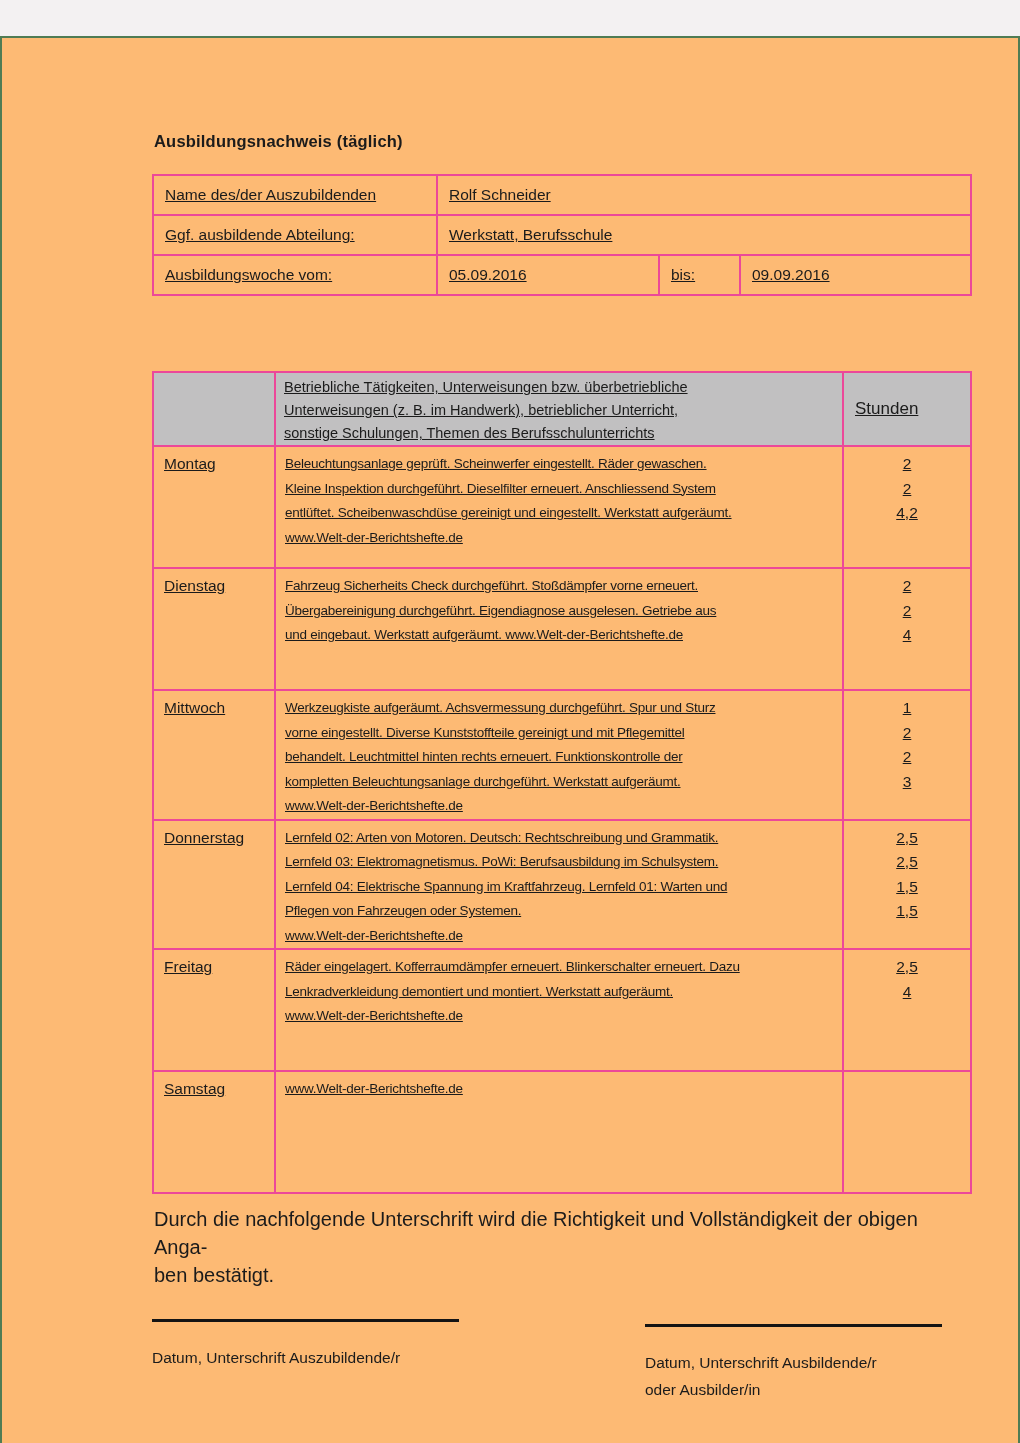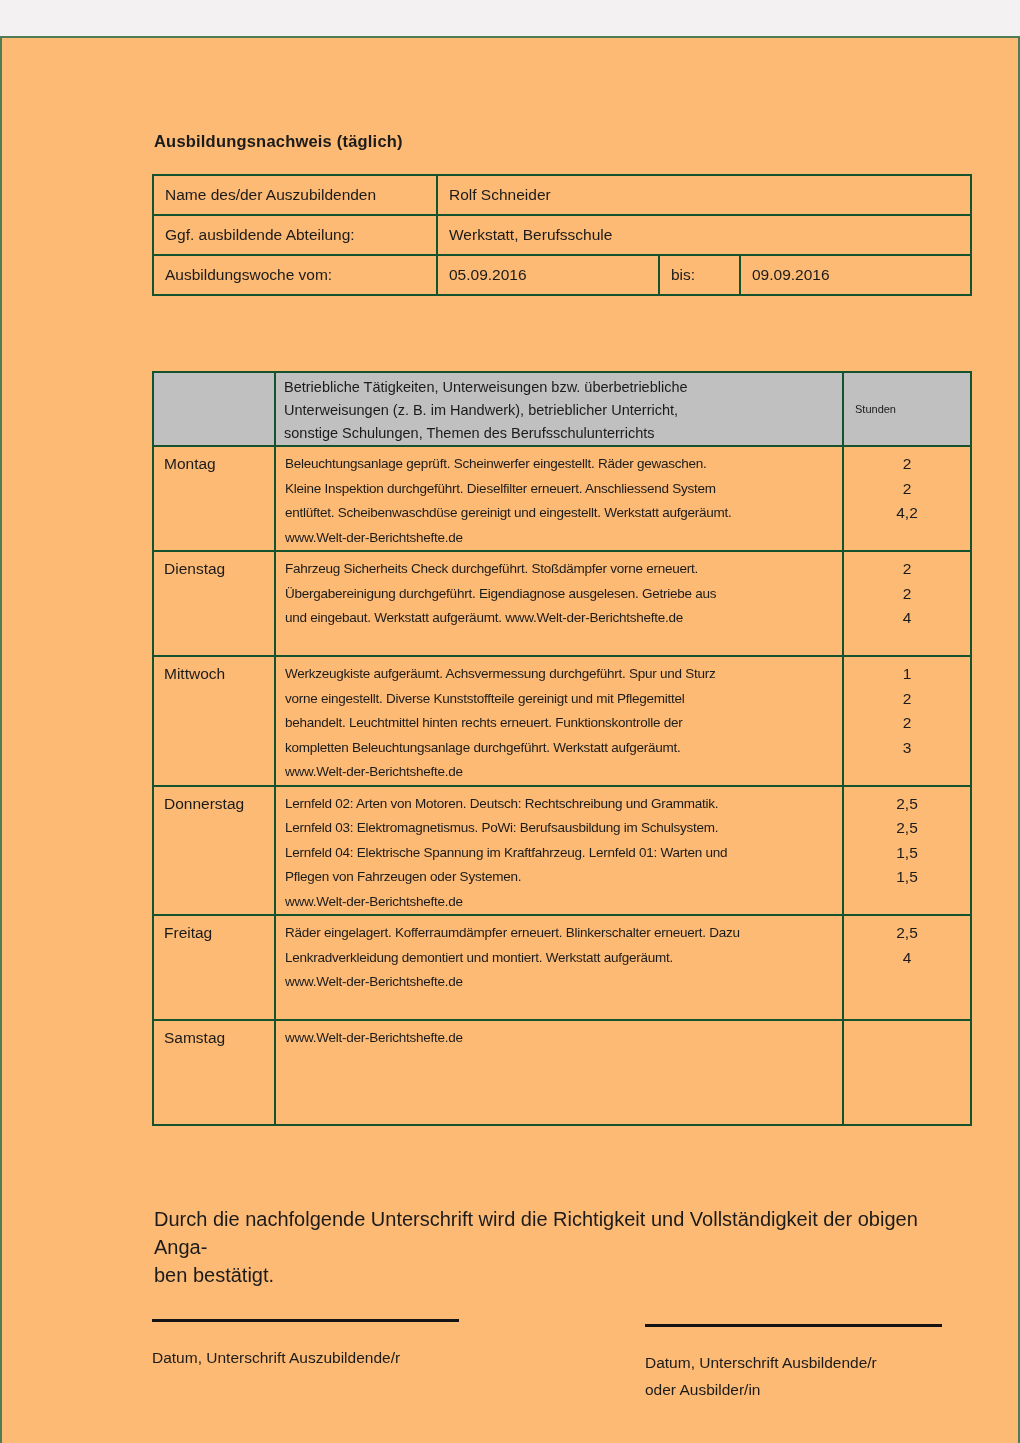--- a/index.html
+++ b/index.html
@@ -23,21 +23,21 @@
   }
   .page-title {
     position: absolute;
     left: 152px;
     top: 94px;
     font-size: 16.5px;
     font-weight: bold;
     letter-spacing: 0.2px;
   }
   table { border-collapse: collapse; table-layout: fixed; }
-  td { border: 2px solid #14532d; vertical-align: top; }
+  td { border: 2px solid #ec4899; vertical-align: top; text-decoration: underline; }
 
   
   .info-table {
     position: absolute;
     left: 150px;
     top: 136px;
     width: 818px;
   }
   .info-table td {
     height: 40px;
@@ -57,21 +57,21 @@
     background: #c1c0c1;
     height: 72px;
   }
   .week-table td.act-head {
     font-size: 14.5px;
     line-height: 23px;
     padding: 3px 8px 0 8px;
     white-space: pre-line;
   }
   .week-table td.hrs-head {
-    font-size: 11px;
+    font-size: 17px;
     vertical-align: middle;
     padding-left: 11px;
   }
   .week-table td.day {
     font-size: 15.5px;
     padding: 8px 0 0 10px;
   }
   .week-table td.act {
     font-size: 13.5px;
     letter-spacing: -0.25px;
@@ -79,21 +79,21 @@
     padding: 5px 10px 0 9px;
     white-space: pre-line;
   }
   .week-table td.hrs {
     font-size: 15.5px;
     line-height: 24.5px;
     padding-top: 5px;
     text-align: center;
     white-space: pre-line;
   }
-  .week-table tr.body-row td { height: 105px; }
+  .week-table tr.body-row td { height: 122px; }
 
   
   .confirmation {
     position: absolute;
     left: 152px;
     top: 1167px;
     width: 810px;
     font-size: 20px;
     line-height: 28px;
     white-space: pre-line;

